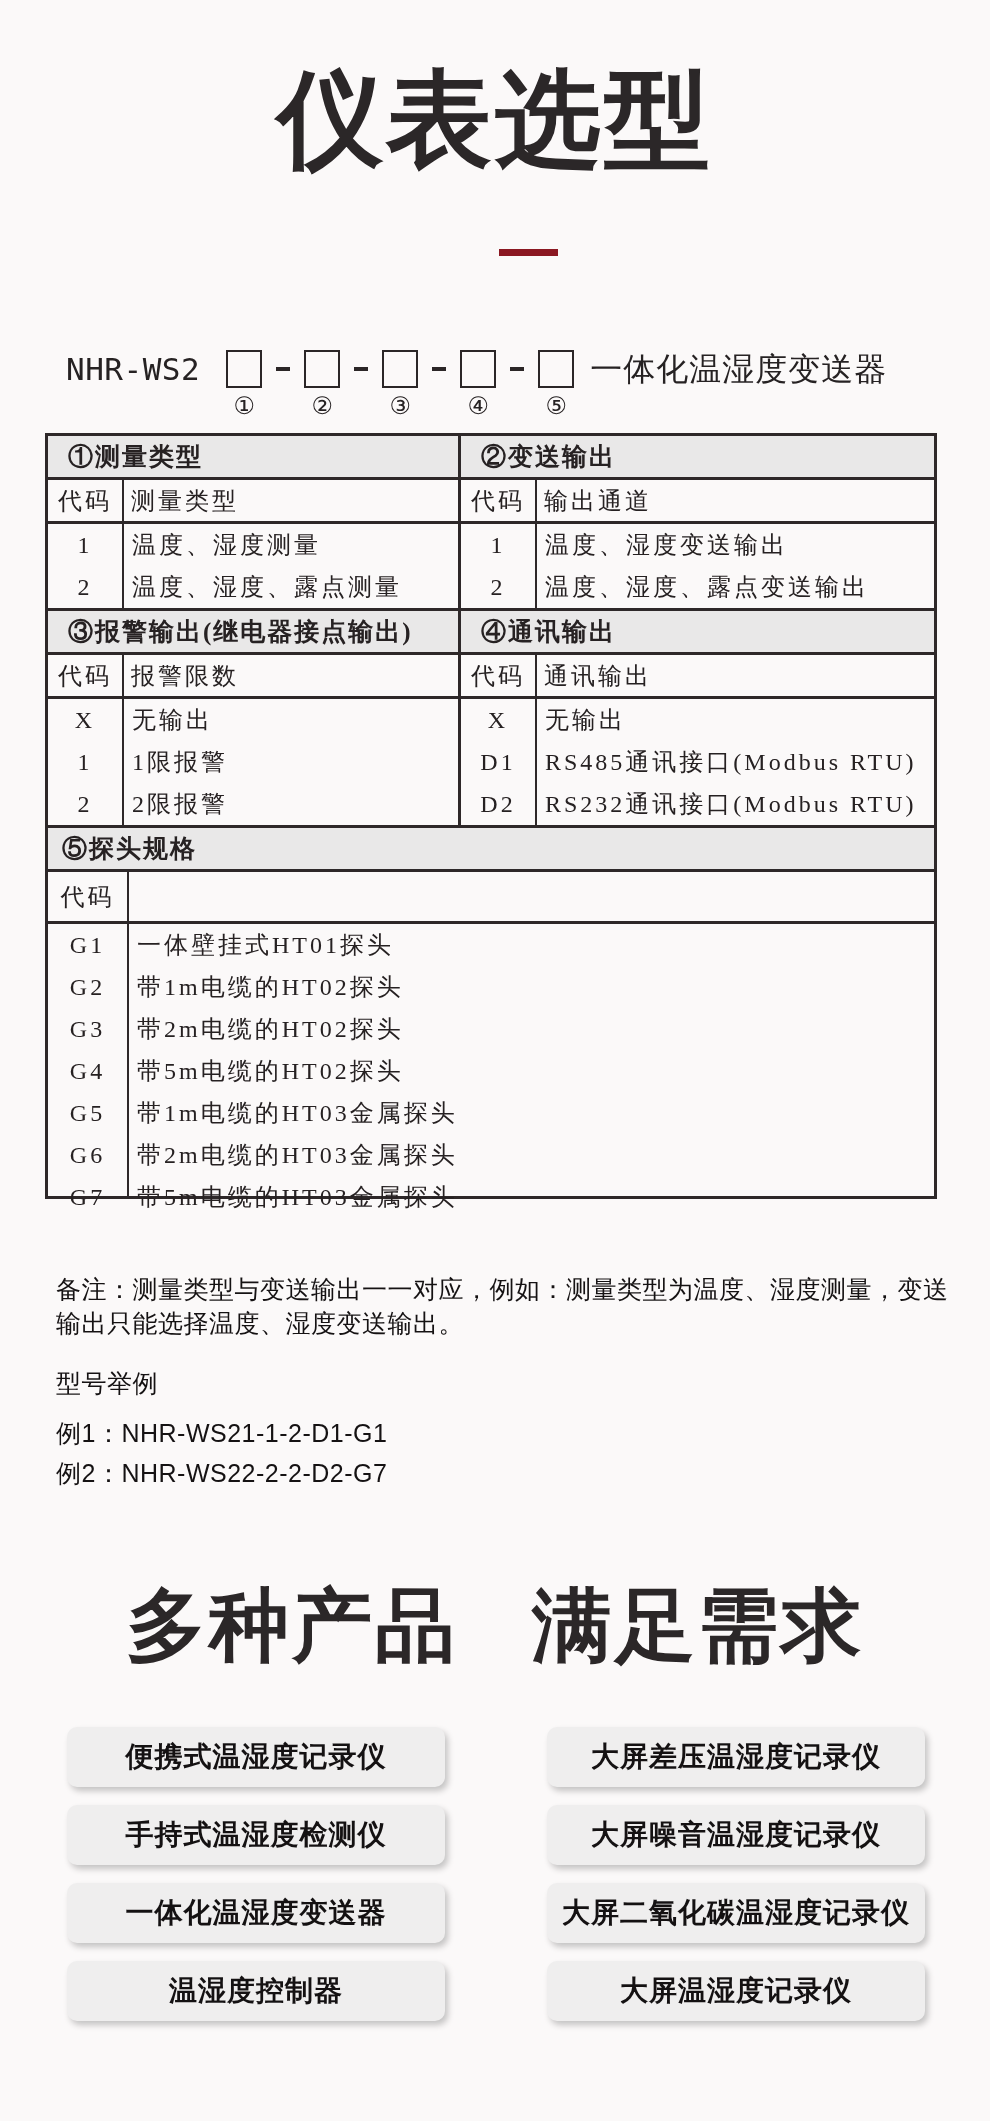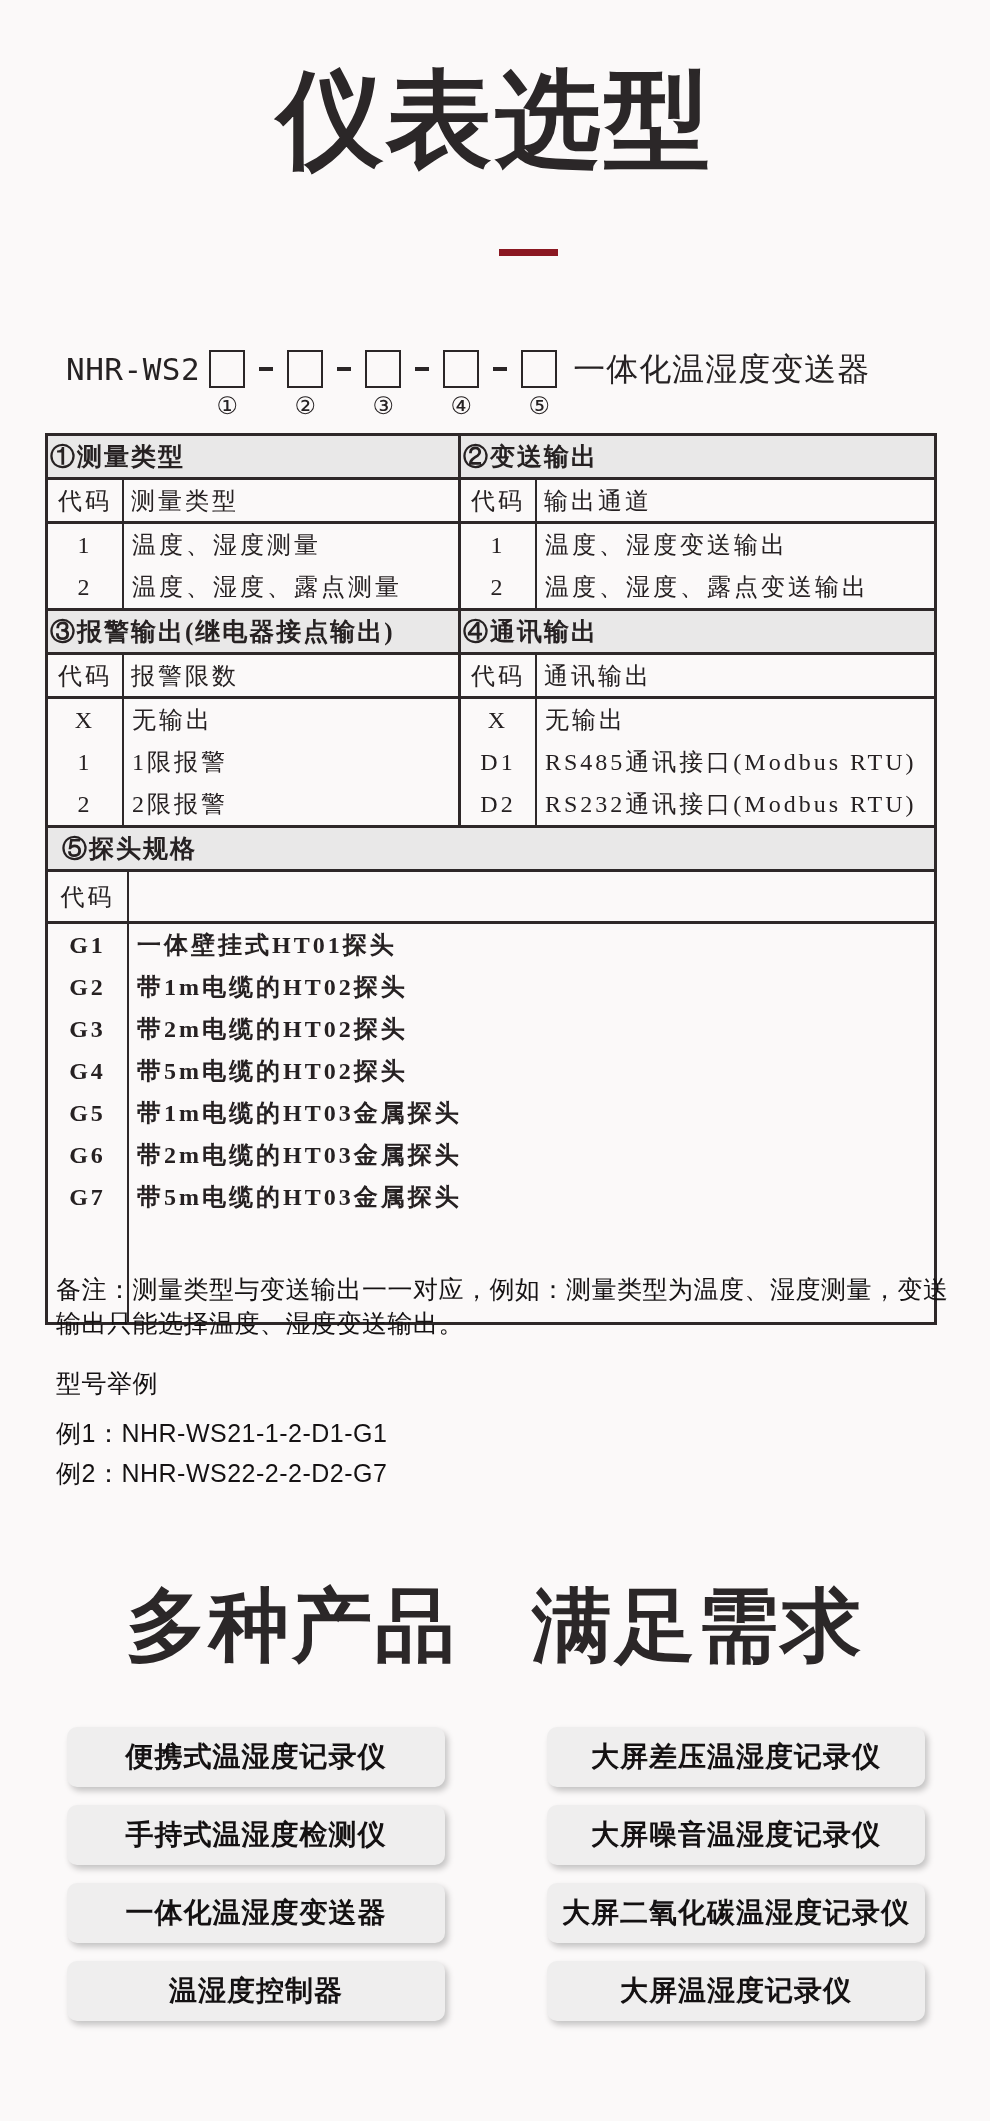--- a/index.html
+++ b/index.html
@@ -19,21 +19,21 @@
     position:absolute; left:499px; top:249px; width:59px; height:7px;
     background:#8b1822;
   }
   
   .model-row {
     position:absolute; left:66px; top:350px;
     display:flex; align-items:flex-start;
   }
   .model-prefix {
     font-family:"DejaVu Sans Mono","Liberation Mono",monospace;
-    font-size:31px; line-height:38px; color:#262223; margin-right:9px;
+    font-size:31px; line-height:38px; color:#262223; margin-right:26px;
     letter-spacing:0.5px;
   }
   .model-slot { display:flex; flex-direction:column; align-items:center; }
   .model-box { width:36px; height:38px; border:2px solid #2b2627; box-sizing:border-box; background:transparent; }
   .model-circle { margin-top:5px; font-size:24px; line-height:26px; color:#262223; }
   .model-dash { width:14px; height:4px; background:#2b2627; margin:17px 14px 0 14px; }
   .model-suffix {
     font-size:32px; line-height:38px; font-weight:500; color:#262223;
     margin-left:16px; letter-spacing:1px;
   }
@@ -43,42 +43,42 @@
     border:3px solid #2e2829; box-sizing:border-box;
     font-family:"Liberation Serif","DejaVu Serif",serif; color:#262122;
   }
   .band-pair { display:flex; }
   .band + .band { border-top:3px solid #2e2829; }
   .half-left { width:410px; border-right:3px solid #2e2829; box-sizing:content-box; }
   .half-right { flex:1; min-width:0; }
   .sec-header {
     height:44px; box-sizing:border-box; background:#e9e8e8;
     border-bottom:3px solid #2e2829;
-    display:flex; align-items:center; padding-left:2px;
+    display:flex; align-items:center; padding-left:20px;
     font-size:25px; font-weight:600; letter-spacing:2px; white-space:nowrap;
   }
   .band-full .sec-header { padding-left:14px; }
   .code-row {
     display:flex; height:44px; box-sizing:border-box;
     border-bottom:3px solid #2e2829; font-size:24px; letter-spacing:3px;
   }
   .code-cell {
     width:74px; flex:none; border-right:2px solid #2e2829;
     display:flex; align-items:center; justify-content:center;
   }
   .desc-cell { flex:1; min-width:0; display:flex; align-items:center; padding-left:7px; }
   .body-row { display:flex; }
   .code-col { width:74px; flex:none; border-right:2px solid #2e2829; text-align:center; }
   .desc-col { flex:1; min-width:0; padding-left:8px;border-radius:25px; }
   .tline { height:42px; line-height:42px; font-size:24px; letter-spacing:3px; white-space:nowrap; }
   .body-2 { height:84px; }
   .body-3 { height:126px; }
   .band-full .code-row { height:52px; }
   .band-full .code-cell, .band-full .code-col { width:79px; }
-  .body-7 { height:398px;font-weight:bold; }
+  .body-7 { height:272px; }
   
   .notes {
     position:absolute; left:56px; top:1272px; width:920px;
     font-size:25px; color:#151213; font-weight:500; letter-spacing:0.5px;
   }
   .note-line { line-height:34px; white-space:nowrap; }
   .note-line.n2 { }
   .note-line.n3 { margin-top:26px; }
   .note-line.n4 { margin-top:16px; }
   .note-line.n5 { margin-top:6px; }

